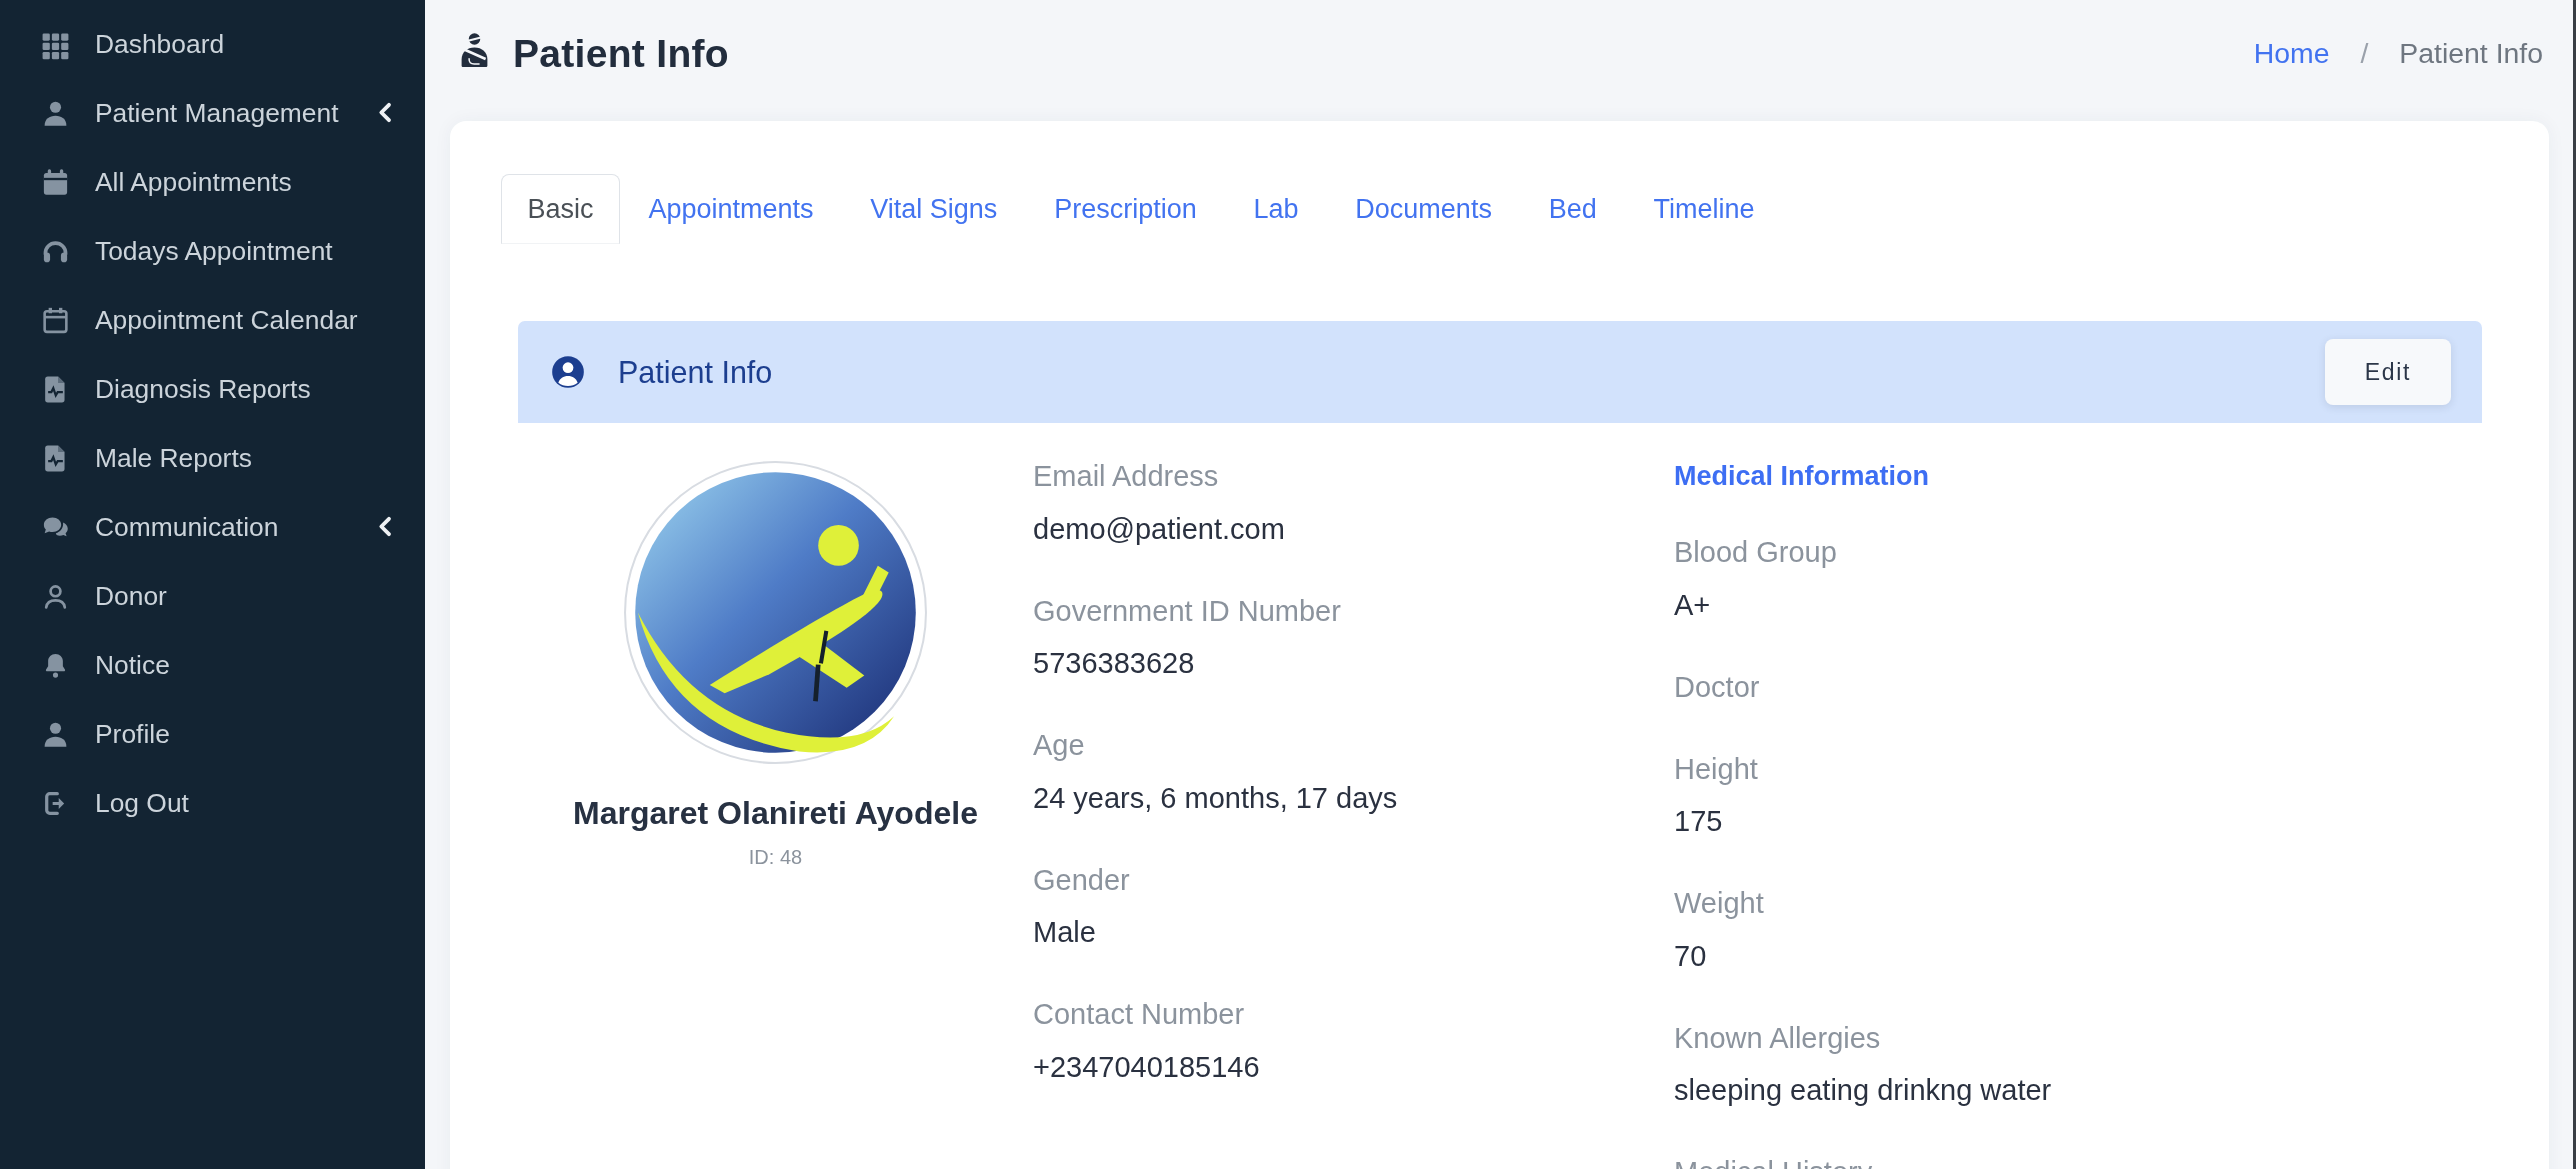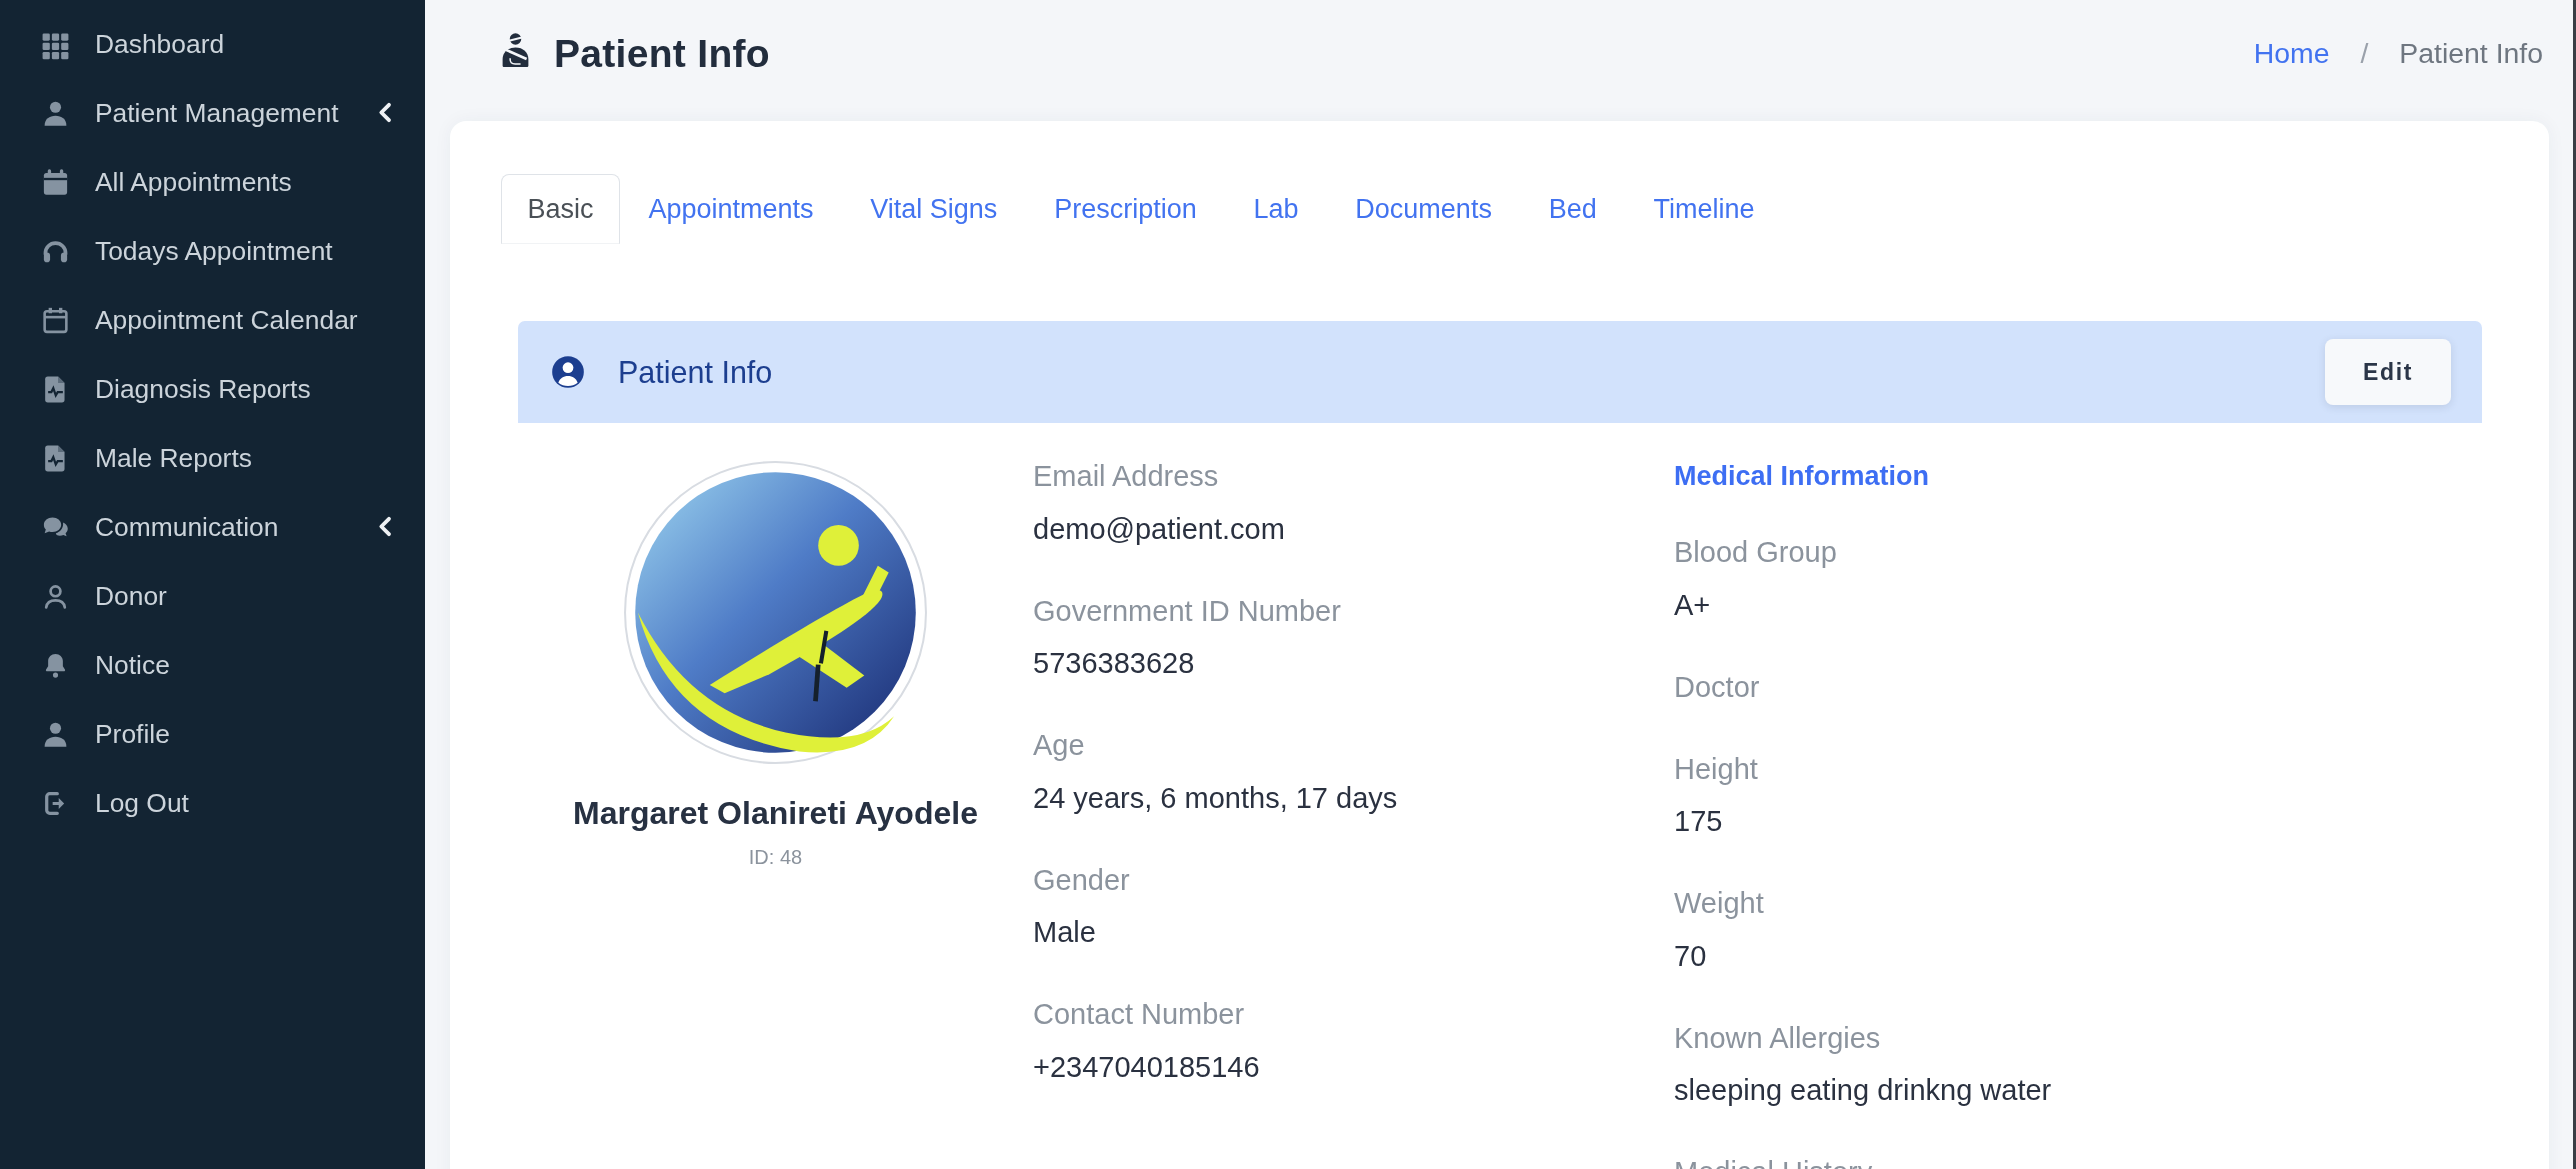--- a/index.html
+++ b/index.html
@@ -12,21 +12,21 @@
   .sidebar { position:absolute; left:0; top:0; bottom:0; width:425px; background:#132433; z-index:3; }
   .nav { padding-top:9.5px; }
   .nav-item { position:relative; display:flex; align-items:center; height:69px; padding:0 27px 0 38px; color:#ccd4db; cursor:pointer; }
   .nav-icon { width:34px; height:34px; flex:0 0 34px; display:flex; align-items:center; justify-content:center; color:#8593a1; }
   .nav-icon svg { width:31px; height:31px; }
   .nav-label { margin-left:23px; font-size:26.4px; white-space:nowrap; }
   .nav-chevron { position:absolute; right:30px; color:#eef1f4; }
   .nav-chevron svg { width:20.3px; height:23px; }
 
   
-  .main { position:absolute; left:425px; top:0; right:0; bottom:0;padding-left:41px; }
+  .main { position:absolute; left:425px; top:0; right:0; bottom:0; }
   .page-header { display:flex; align-items:center; height:107px; padding:0 33px 0 30px; }
   .title-wrap { display:flex; align-items:center; gap:19px; }
   .title-icon svg { width:39px; height:45px; display:block; }
   .page-title { font-size:39px; font-weight:bold; color:#222d3d; letter-spacing:0.3px; }
   .breadcrumb { margin-left:auto; display:flex; align-items:center; gap:31px; font-size:28.4px; }
   .bc-home { color:#4273f0; cursor:pointer; text-decoration:none; }
   .bc-sep { color:#9aa1ab; }
   .bc-current { color:#6e7680; }
 
   
@@ -40,21 +40,21 @@
                 font-size:27px; color:#4a5056; cursor:default; }
   .tab { display:flex; align-items:center; padding:0 28.4px; font-size:27px; color:#4273f0; cursor:pointer; white-space:nowrap; }
 
   
   .panel { position:absolute; left:68px; top:200px; width:1964px; }
   .panel-header { height:102px; background:#d2e2fc; border-radius:6.8px 6.8px 0 0;
                   display:flex; align-items:center; padding:0 31px; }
   .ph-icon svg { width:38px; height:38px; display:block; }
   .ph-title { margin-left:31px; font-size:30.5px; color:#1c3e8f; }
   .edit-btn { margin-left:auto; width:126px; height:66px; background:#f7f9fb; border:none; border-radius:8.1px;
-              font-family:inherit; font-size:23px; font-weight:bold; letter-spacing:1.7px; color:#2b3648;
+              font-family:inherit; font-size:23px; font-weight:normal; letter-spacing:1.7px; color:#2b3648;
               box-shadow:0 2px 8.1px rgba(30,40,60,.12); cursor:pointer; }
 
   .panel-body { display:flex; padding-top:37px; background:#fff; }
   .col-avatar { width:515px; display:flex; flex-direction:column; align-items:center; }
   .avatar { width:305px; height:305px; }
   .patient-name { margin-top:30px; font-size:32px; font-weight:bold; color:#273142; }
   .patient-id { margin-top:13.5px; font-size:20px; color:#8b939d; }
 
   .col-personal { width:641px; }
   .col-medical { flex:1; }

